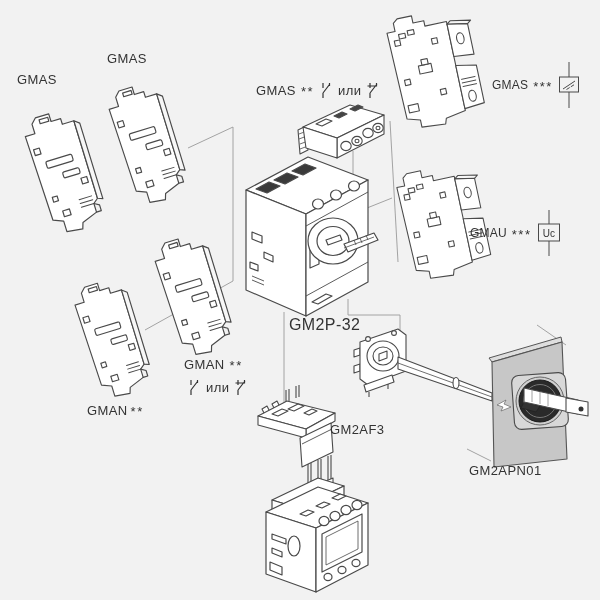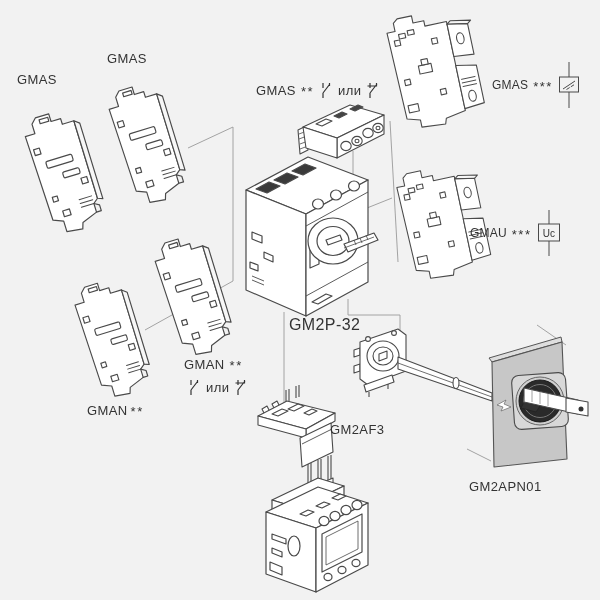--- a/index.html
+++ b/index.html
@@ -253,17 +253,17 @@
 
   <div class="lbl" style="left:87px;top:404px">
     <span>GMAN</span>
     <span class="stars" style="margin-left:-2px">**</span>
   </div>
 
   <div class="lbl" style="left:330px;top:423px">
     <span>GM2AF3</span>
   </div>
 
-  <div class="lbl" style="left:469px;top:480px">
+  <div class="lbl" style="left:469px;top:464px">
     <span>GM2APN01</span>
   </div>
 
 </div>
 
 </body></html>

